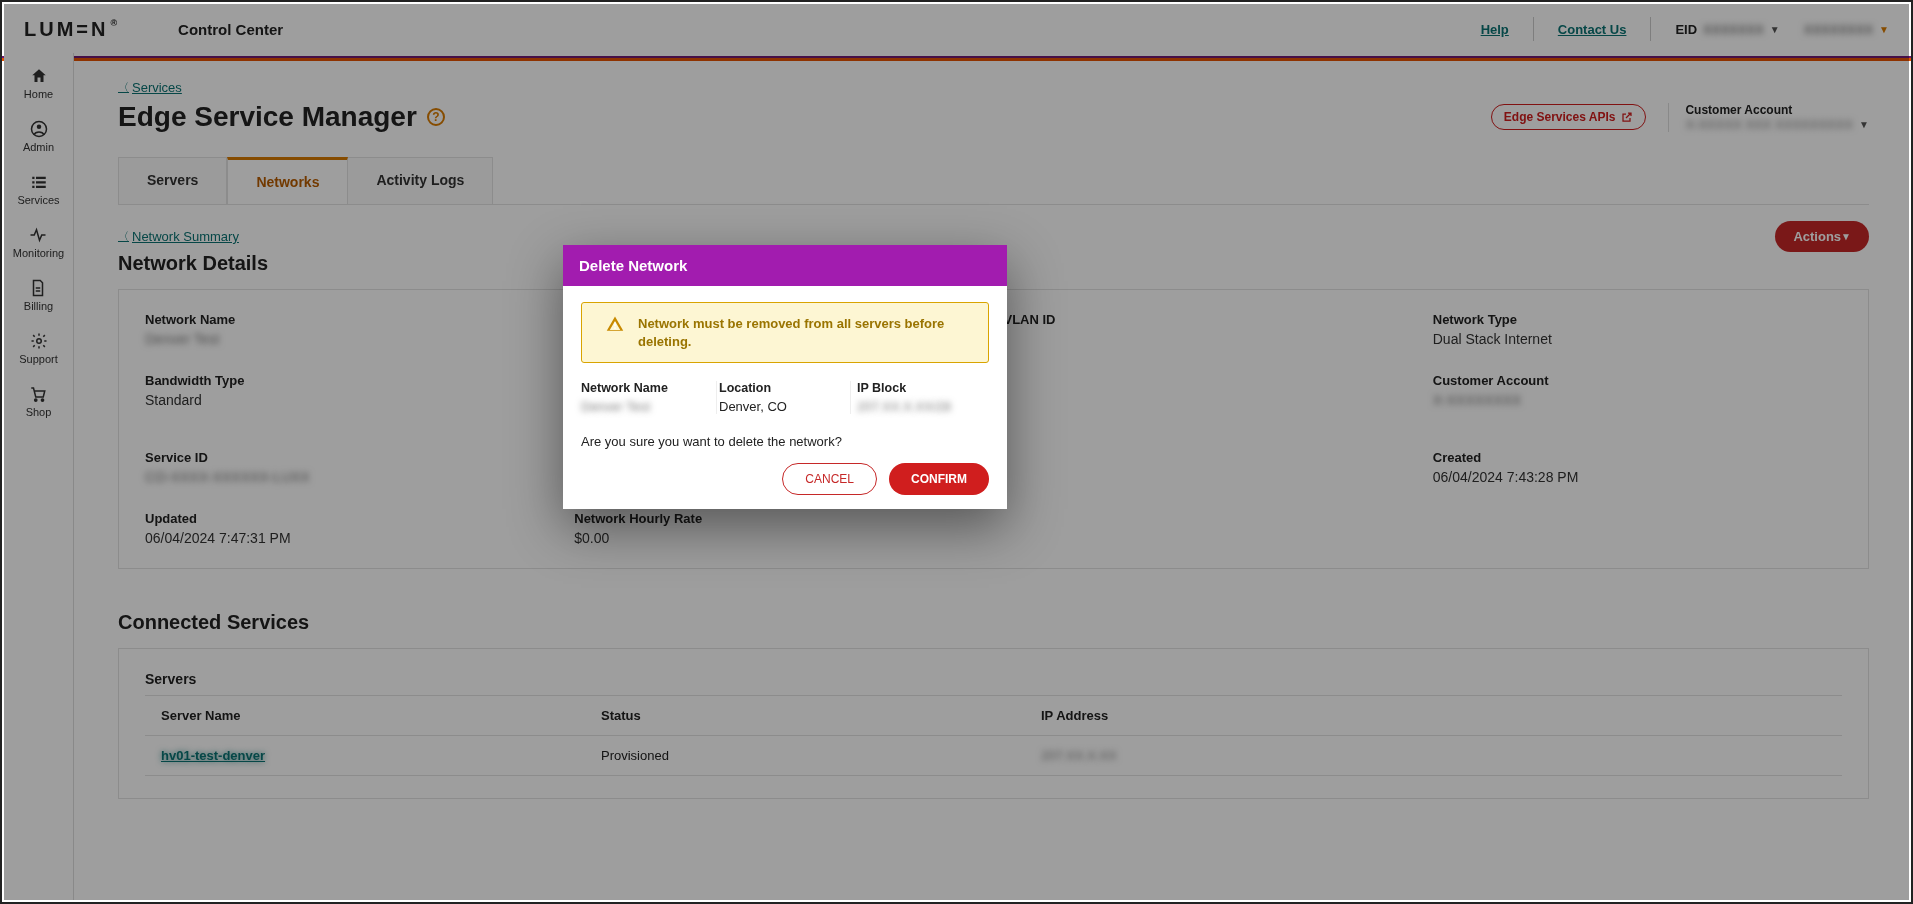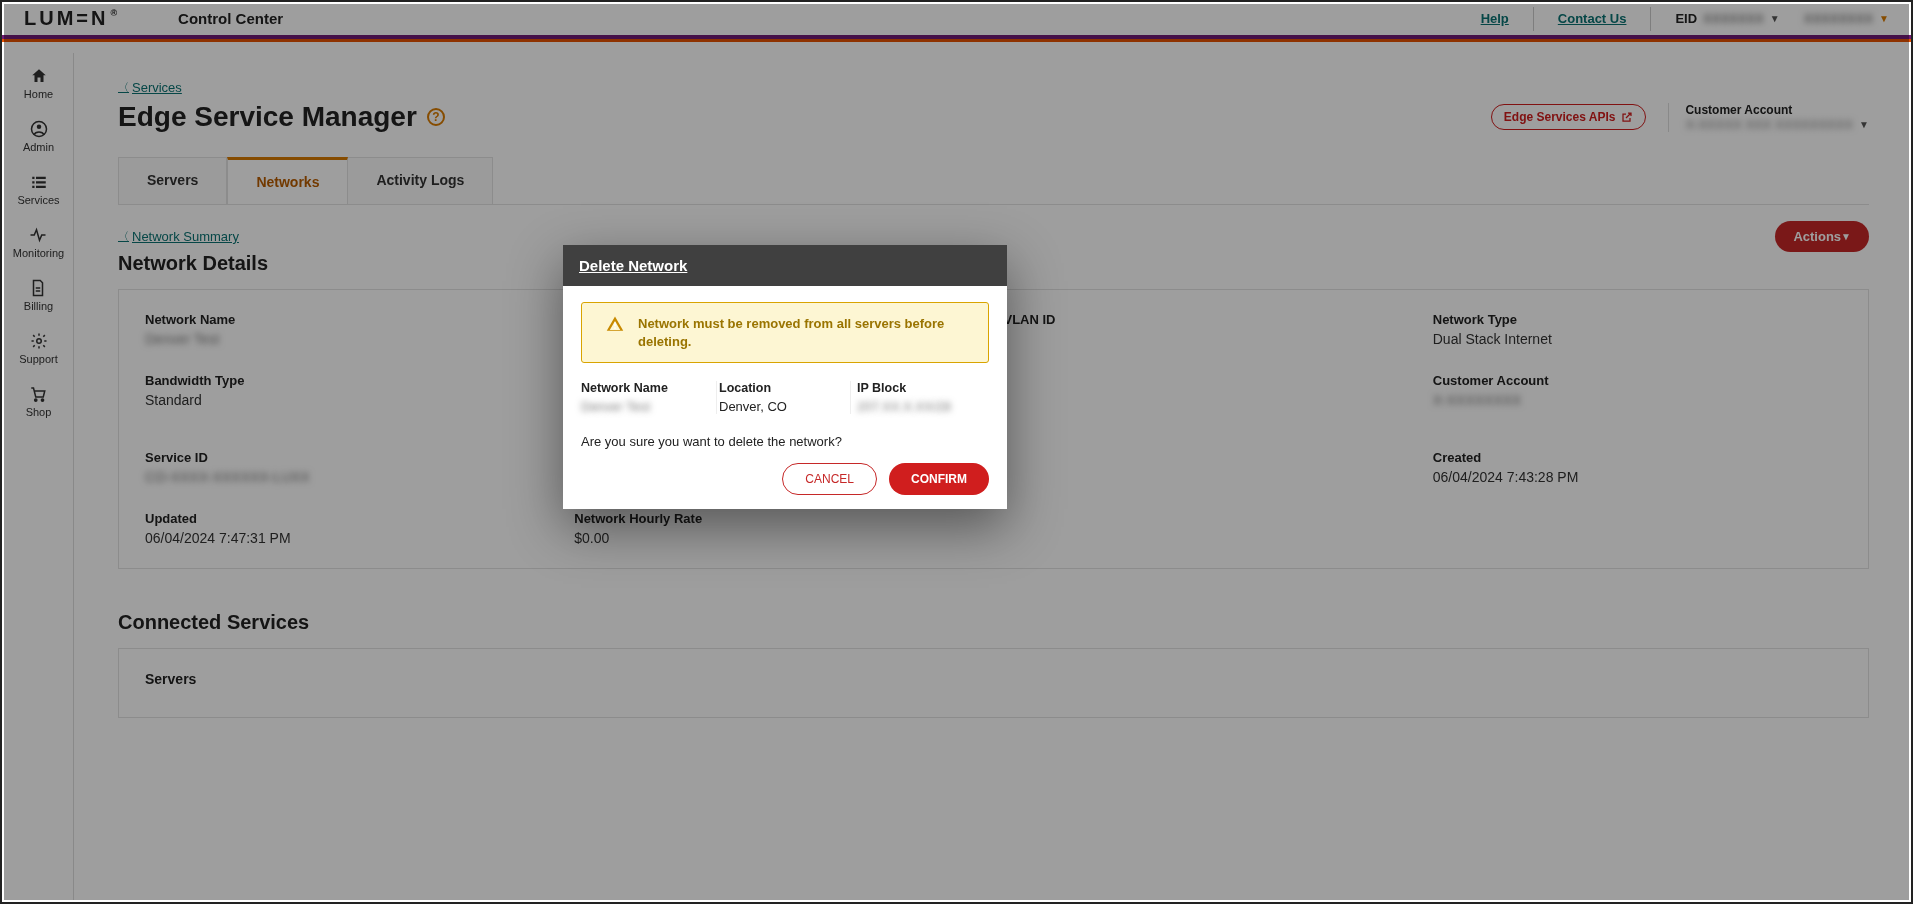--- a/index.html
+++ b/index.html
@@ -9,25 +9,25 @@
     color: #222;
     background: #fff;
     width: 1913px;
     height: 904px;
     position: relative;
     overflow: hidden;
   }
   .app-border { border: 2px solid #222; width:100%; height:100%; position:relative; }
   
   .topbar {
-    height: 37px;
+    height: 56px;
     display:flex;
     align-items:center;
     padding:0 22px 0 22px;
-    border-bottom: 4px solid #701a75;
+    border-bottom: 2px solid #701a75;
   }
   .logo { font-weight:700; letter-spacing:3px; font-size:20px; display:flex; align-items:center;}
   .logo-reg { font-size:9px; position:relative; top:-6px; left:2px;}
   .topbar-title { margin-left:60px; font-weight:700; font-size:15px;}
   .topbar-right { margin-left:auto; display:flex; align-items:center; gap:24px;}
   .topbar-link { color:#0a7373; font-weight:700; text-decoration:underline; font-size:13px;}
   .topbar-sep { width:1px; background:#ccc; height:24px; }
   .eid-wrap { display:flex; align-items:center; gap:6px; font-weight:700; font-size:13px;}
   .blurred { color:transparent; text-shadow:0 0 6px rgba(0,0,0,.5); user-select:none; }
   .chev { font-size:10px; color:#555;}
@@ -82,21 +82,21 @@
   .trow { border-bottom:1px solid #e3e3e3;}
   .link { color:#0a7373; font-weight:700; text-decoration:underline; cursor:pointer;}
   
   .overlay {
     position:absolute; inset:2px; background:rgba(0,0,0,.38);
   }
   .modal {
     position:absolute; width:444px; left:561px; top:243px;
     background:#fff; box-shadow:0 18px 50px rgba(0,0,0,.45);
   }
-  .modal-hd { background:#404040; color:#fff; font-weight:700; font-size:15px; padding:12px 16px;text-decoration:underline;}
+  .modal-hd { background:#a21caf; color:#fff; font-weight:700; font-size:15px; padding:12px 16px;}
   .modal-body { padding:16px 18px 14px 18px;}
   .warn-box {
     border:1px solid #d9a400; background:#fdf6d3; border-radius:3px;
     padding:12px 24px; display:flex; gap:14px; align-items:flex-start;
     color:#9a7400; font-weight:700; line-height:1.35; font-size:13px;
   }
   .warn-icn { width:18px; height:18px; flex-shrink:0;}
   .mini-grid { display:grid; grid-template-columns:1fr 1fr 1fr; margin-top:18px; column-gap:6px;}
   .mini-lbl { font-weight:700; font-size:12.5px; margin-bottom:4px;}
   .mini-val { font-size:13px;}
@@ -306,20 +306,32 @@
             <div class="fld-val">$0.00</div>
           </div>
       <div></div>
           <div></div>
     </div>
   </div>
 
   <div class="cs-title">Connected Services</div>
   <div class="card">
     <div class="srv-sub">Servers</div>
+    <div class="tbl">
+      <div class="thead">
+        <div>Server Name</div>
+        <div>Status</div>
+        <div>IP Address</div>
+      </div>
+      <div class="trow">
+        <div><a class="link blurred" style="text-shadow:0 0 6px rgba(10,115,115,.8)">hv01-test-denver</a></div>
+        <div>Provisioned</div>
+        <div class="blurred">207.XX.X.XX</div>
+      </div>
+    </div>
   </div>
 </div>
 
 <div class="overlay"></div>
 <div class="modal">
   <div class="modal-hd">Delete Network</div>
   <div class="modal-body">
     <div class="warn-box">
       <svg class="warn-icn" viewBox="0 0 24 24" fill="#c88a00">
             <path d="M12 2L1 21h22L12 2zm0 6l7 12H5l7-12z" fill="#c88a00"></path>

